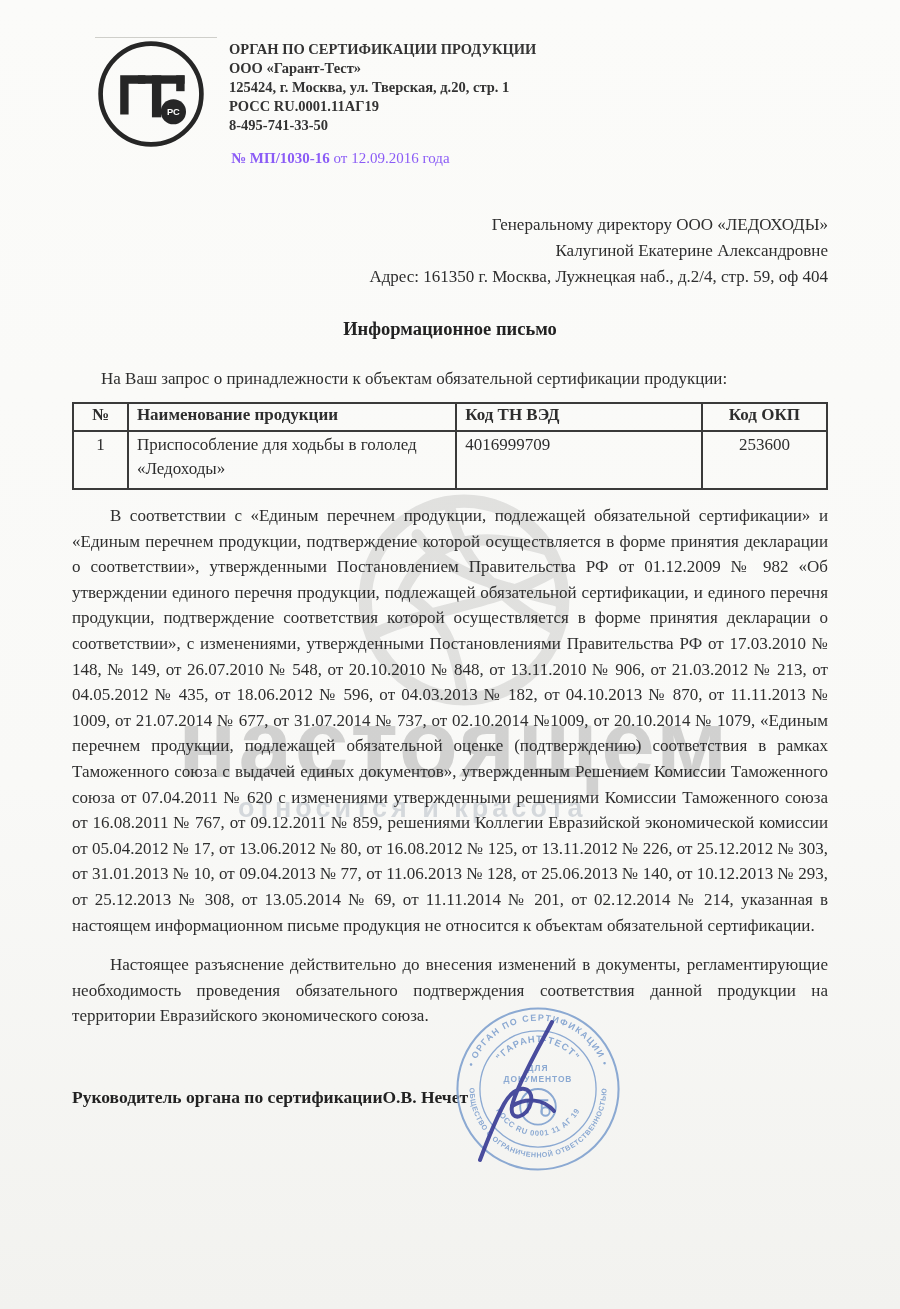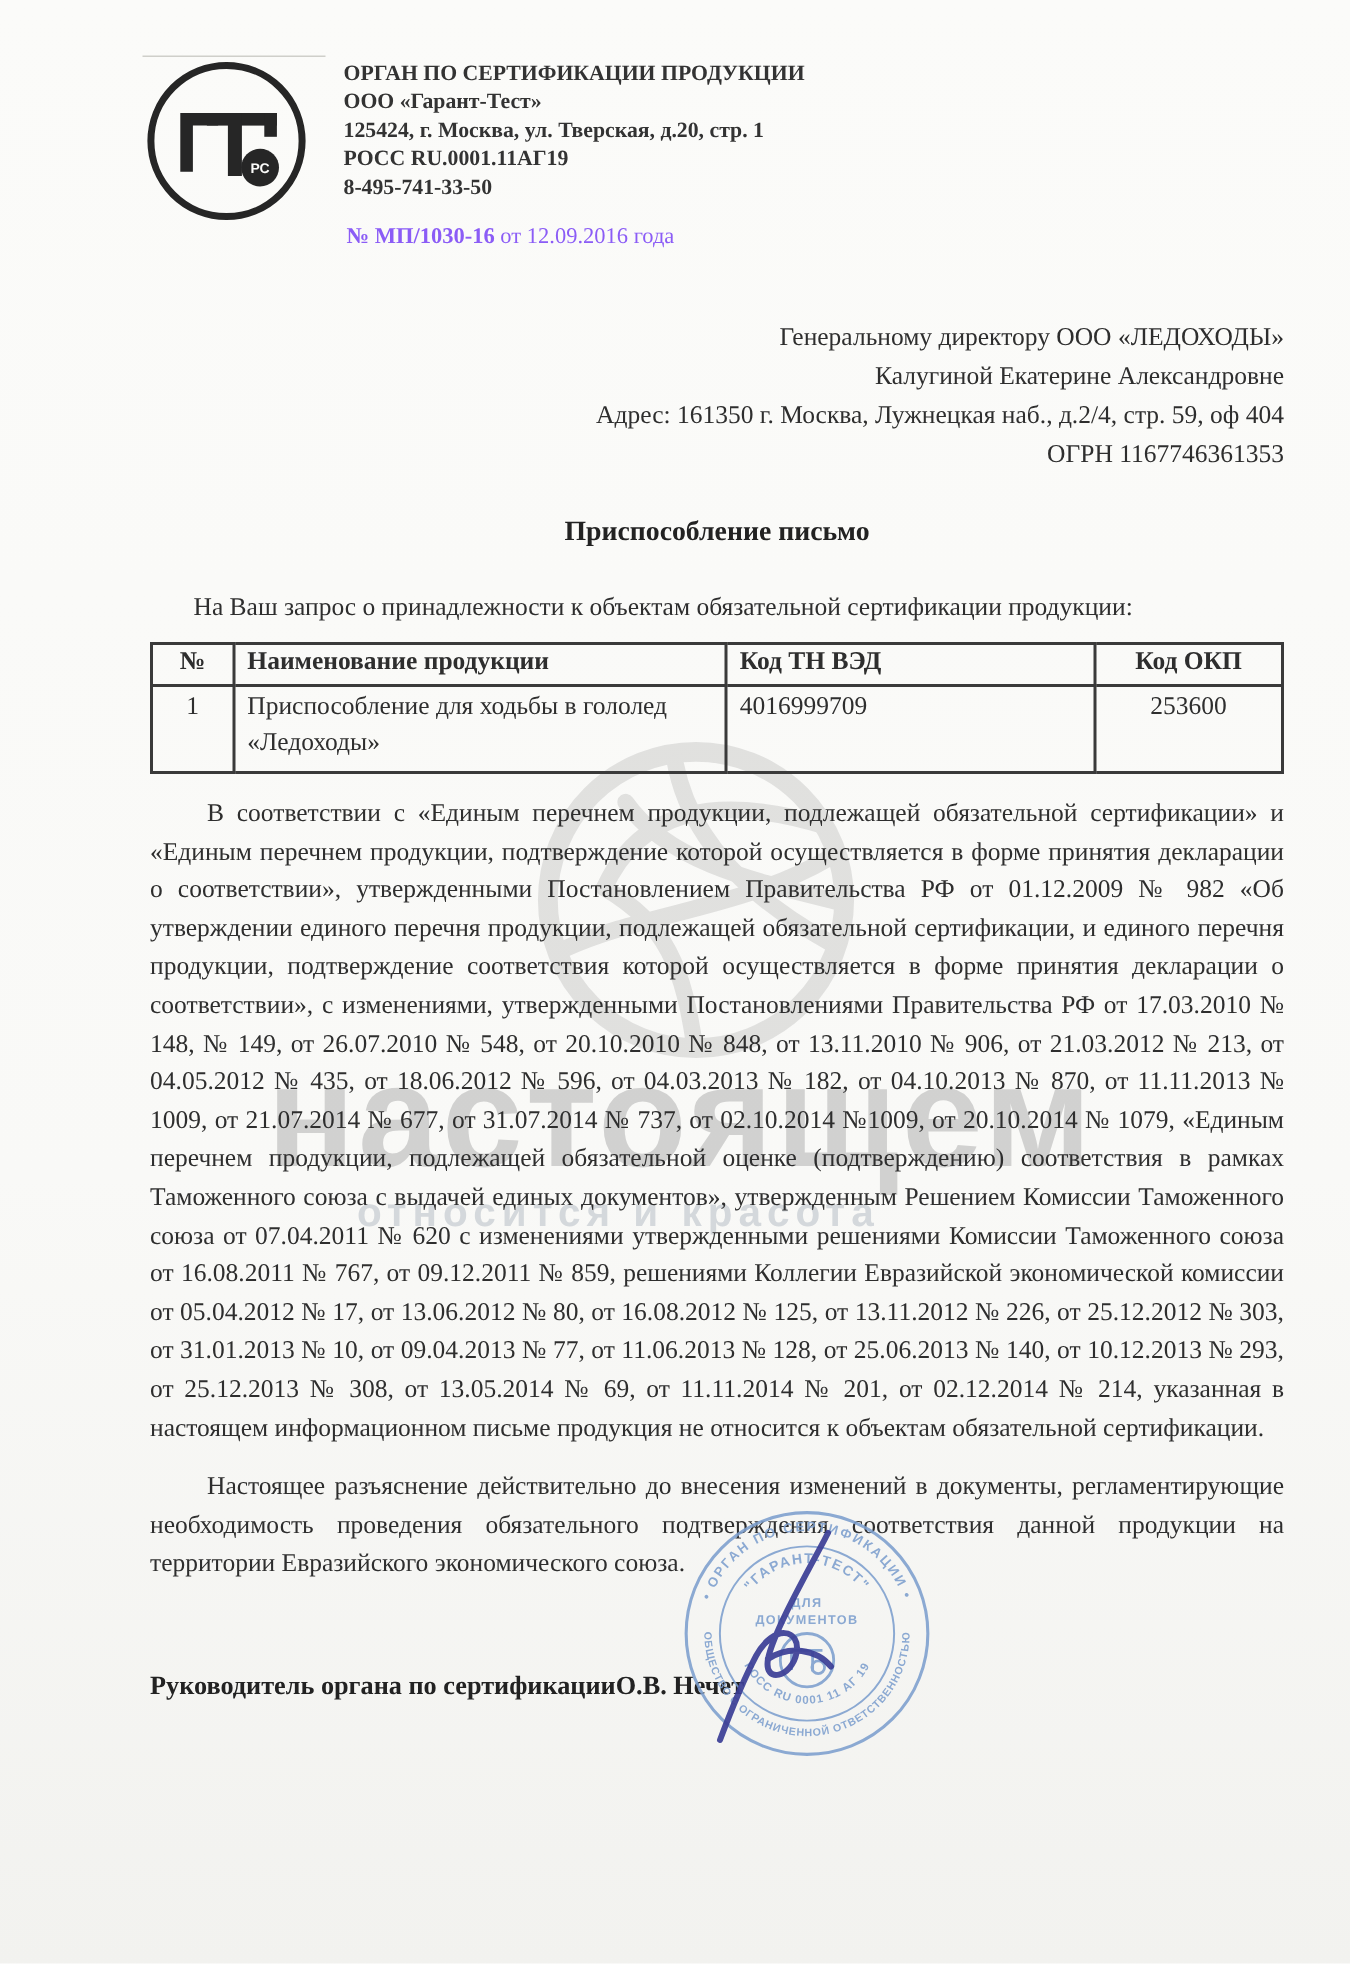--- a/index.html
+++ b/index.html
@@ -28,21 +28,21 @@
   
   .scan-line{position:absolute;left:95px;top:37px;width:122px;height:1px;background:#cfcfca;}
   .header{position:absolute;left:95px;top:38px;display:flex;z-index:1;}
   .logo{width:112px;height:112px;flex:0 0 auto;}
   .org-info{margin-left:22px;padding-top:2px;font-size:14.5px;line-height:19px;font-weight:bold;color:#333;}
   .org-info .email{text-decoration:underline;cursor:pointer;}
   .ref-line{position:absolute;left:231px;top:150px;font-size:15px;z-index:1;color:#8b5cf6;}
   .ref-line .num{font-weight:bold;}
 
   
-  .content{position:absolute;left:100px;top:212px;width:756px;z-index:1;}
+  .content{position:absolute;left:72px;top:212px;width:756px;z-index:1;}
   .addressee{text-align:right;font-size:17px;line-height:26px;}
   .doc-title{margin-top:29px;text-align:center;font-size:18.5px;font-weight:bold;color:#222;}
   .intro{margin-top:29px;font-size:17px;text-indent:29px;}
 
   table.codes{margin-top:13px;border-collapse:collapse;width:756px;font-size:17px;}
   table.codes th,table.codes td{border:2px solid #3a3a3a;padding:1px 8px;vertical-align:top;}
   table.codes th{font-weight:bold;text-align:left;height:24px;}
   table.codes .c-num{width:40px;text-align:center;}
   table.codes .c-name{width:340px;}
   table.codes .c-tnved{width:250px;}
@@ -104,24 +104,23 @@
   </div>
   <div class="ref-line">
     <span class="num">№ МП/1030-16</span><span> от 12.09.2016 года</span>
   </div>
 
   <div class="content">
     <div class="addressee">
       <div>Генеральному директору ООО «ЛЕДОХОДЫ»</div>
       <div>Калугиной Екатерине Александровне</div>
       <div>Адрес: 161350 г. Москва, Лужнецкая наб., д.2/4, стр. 59, оф 404</div>
-      <div>ОГРН  1167746361353</div>
     </div>
 
-    <div class="doc-title">Приспособление письмо</div>
+    <div class="doc-title">Информационное письмо</div>
 
     <div class="intro">На Ваш запрос о принадлежности к объектам обязательной сертификации продукции:</div>
 
     <table class="codes">
       <tbody>
           <tr>
         <th class="c-num">№</th>
         <th class="c-name">Наименование продукции</th>
         <th class="c-tnved">Код ТН ВЭД</th>
         <th class="c-okp">Код ОКП</th>

